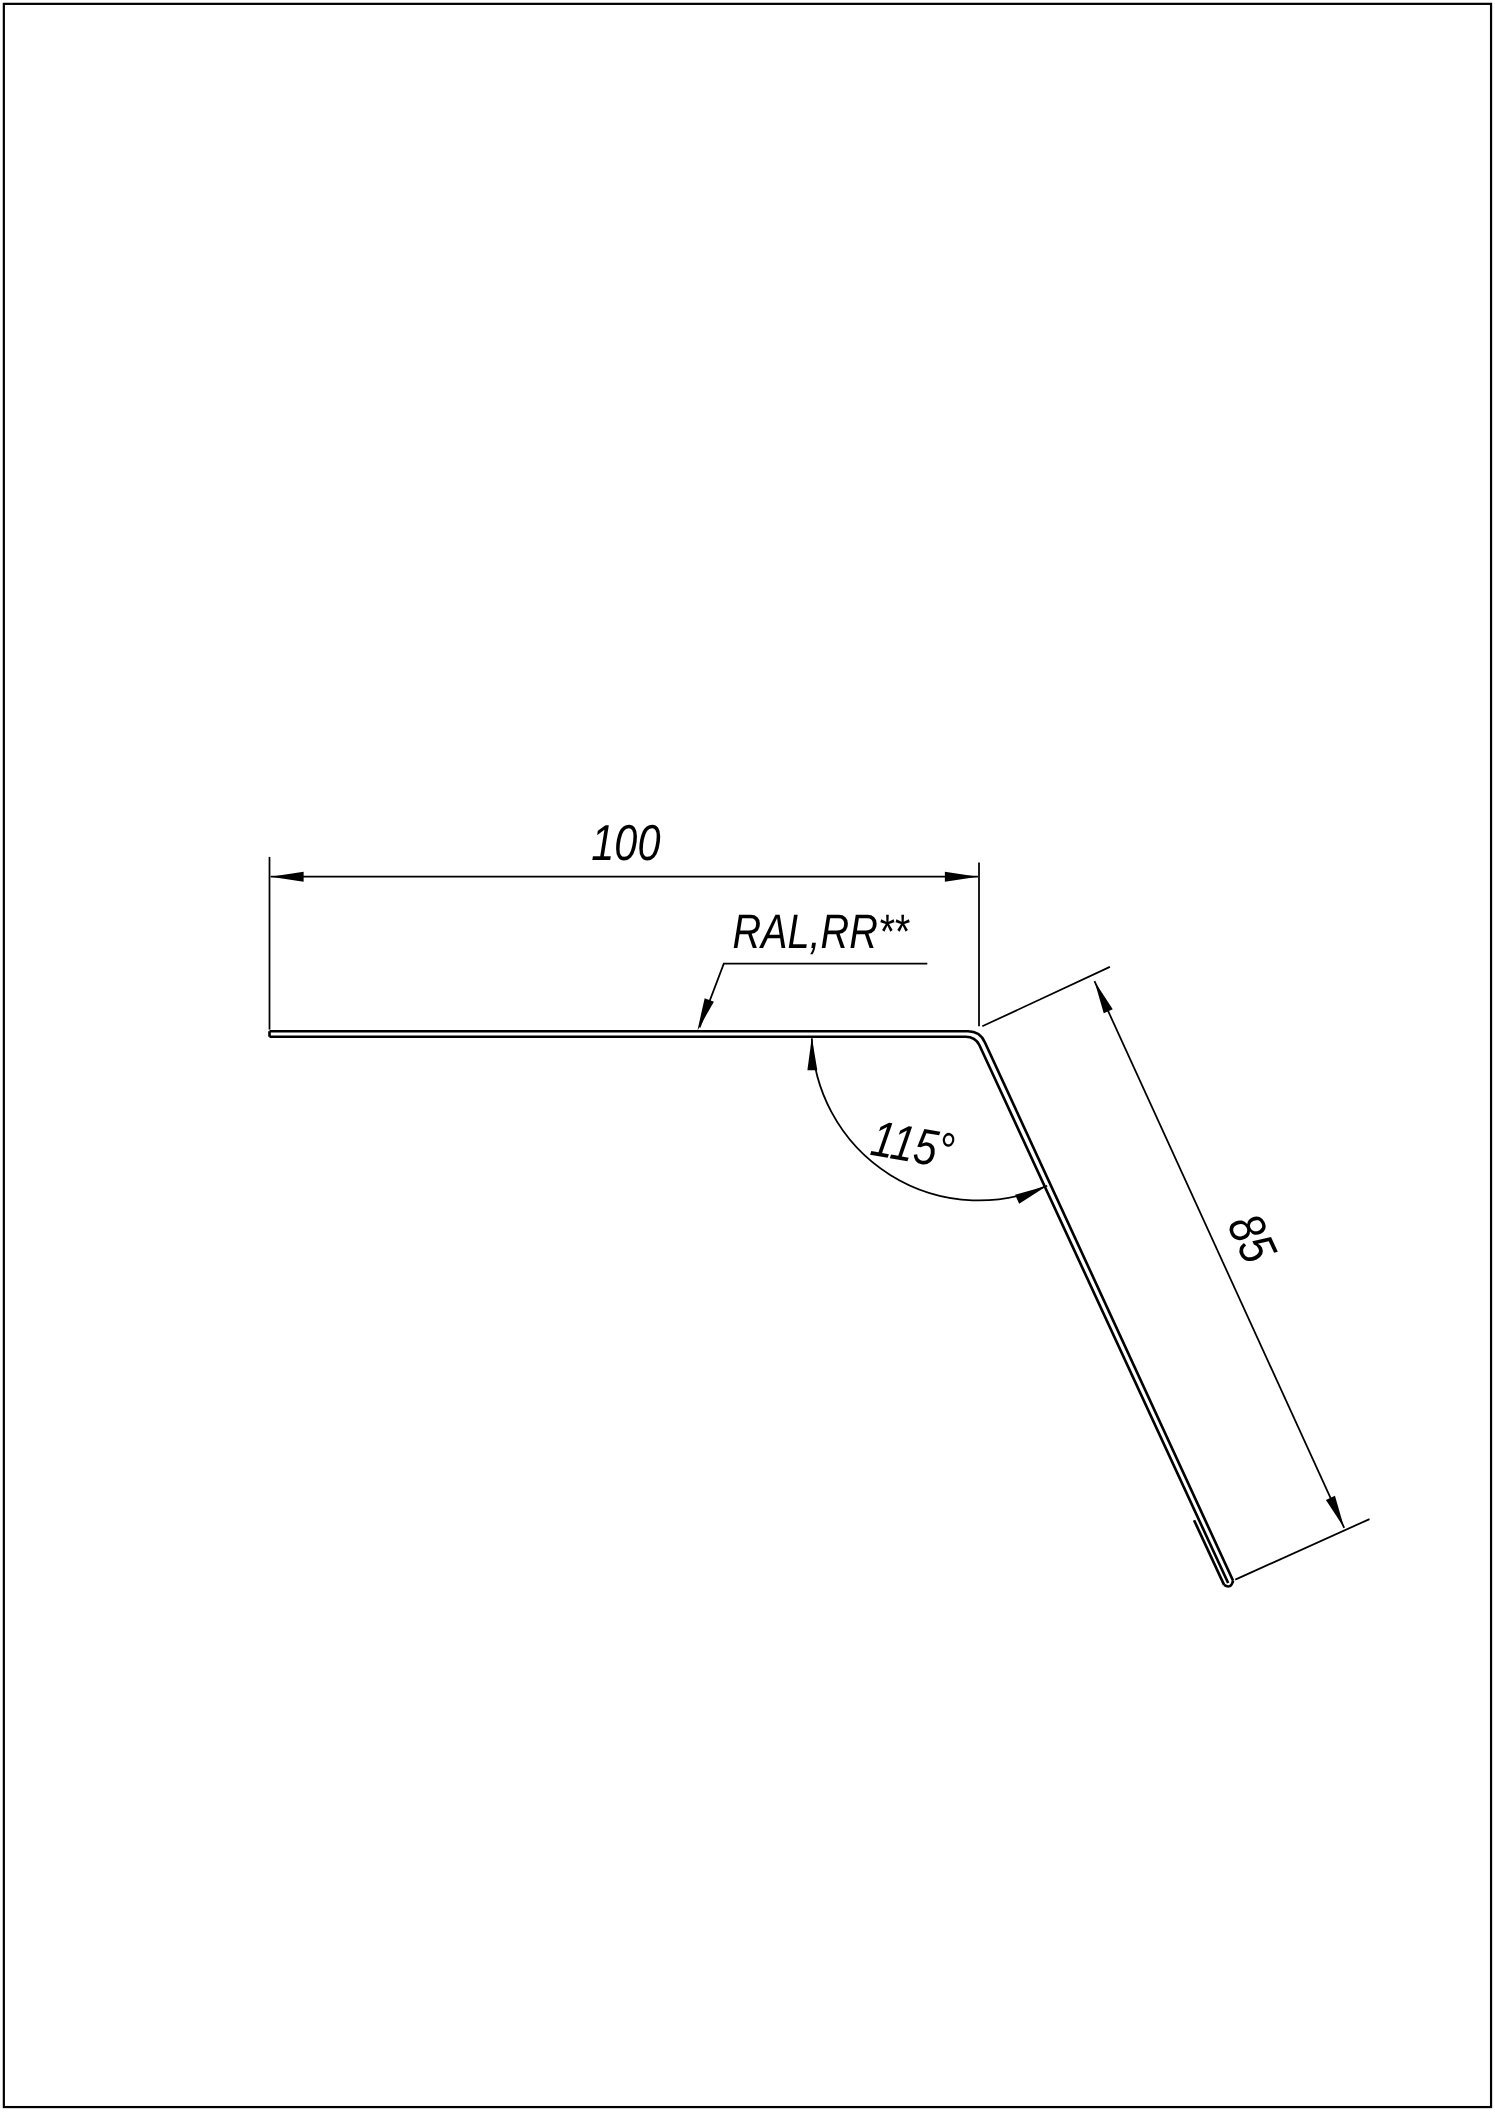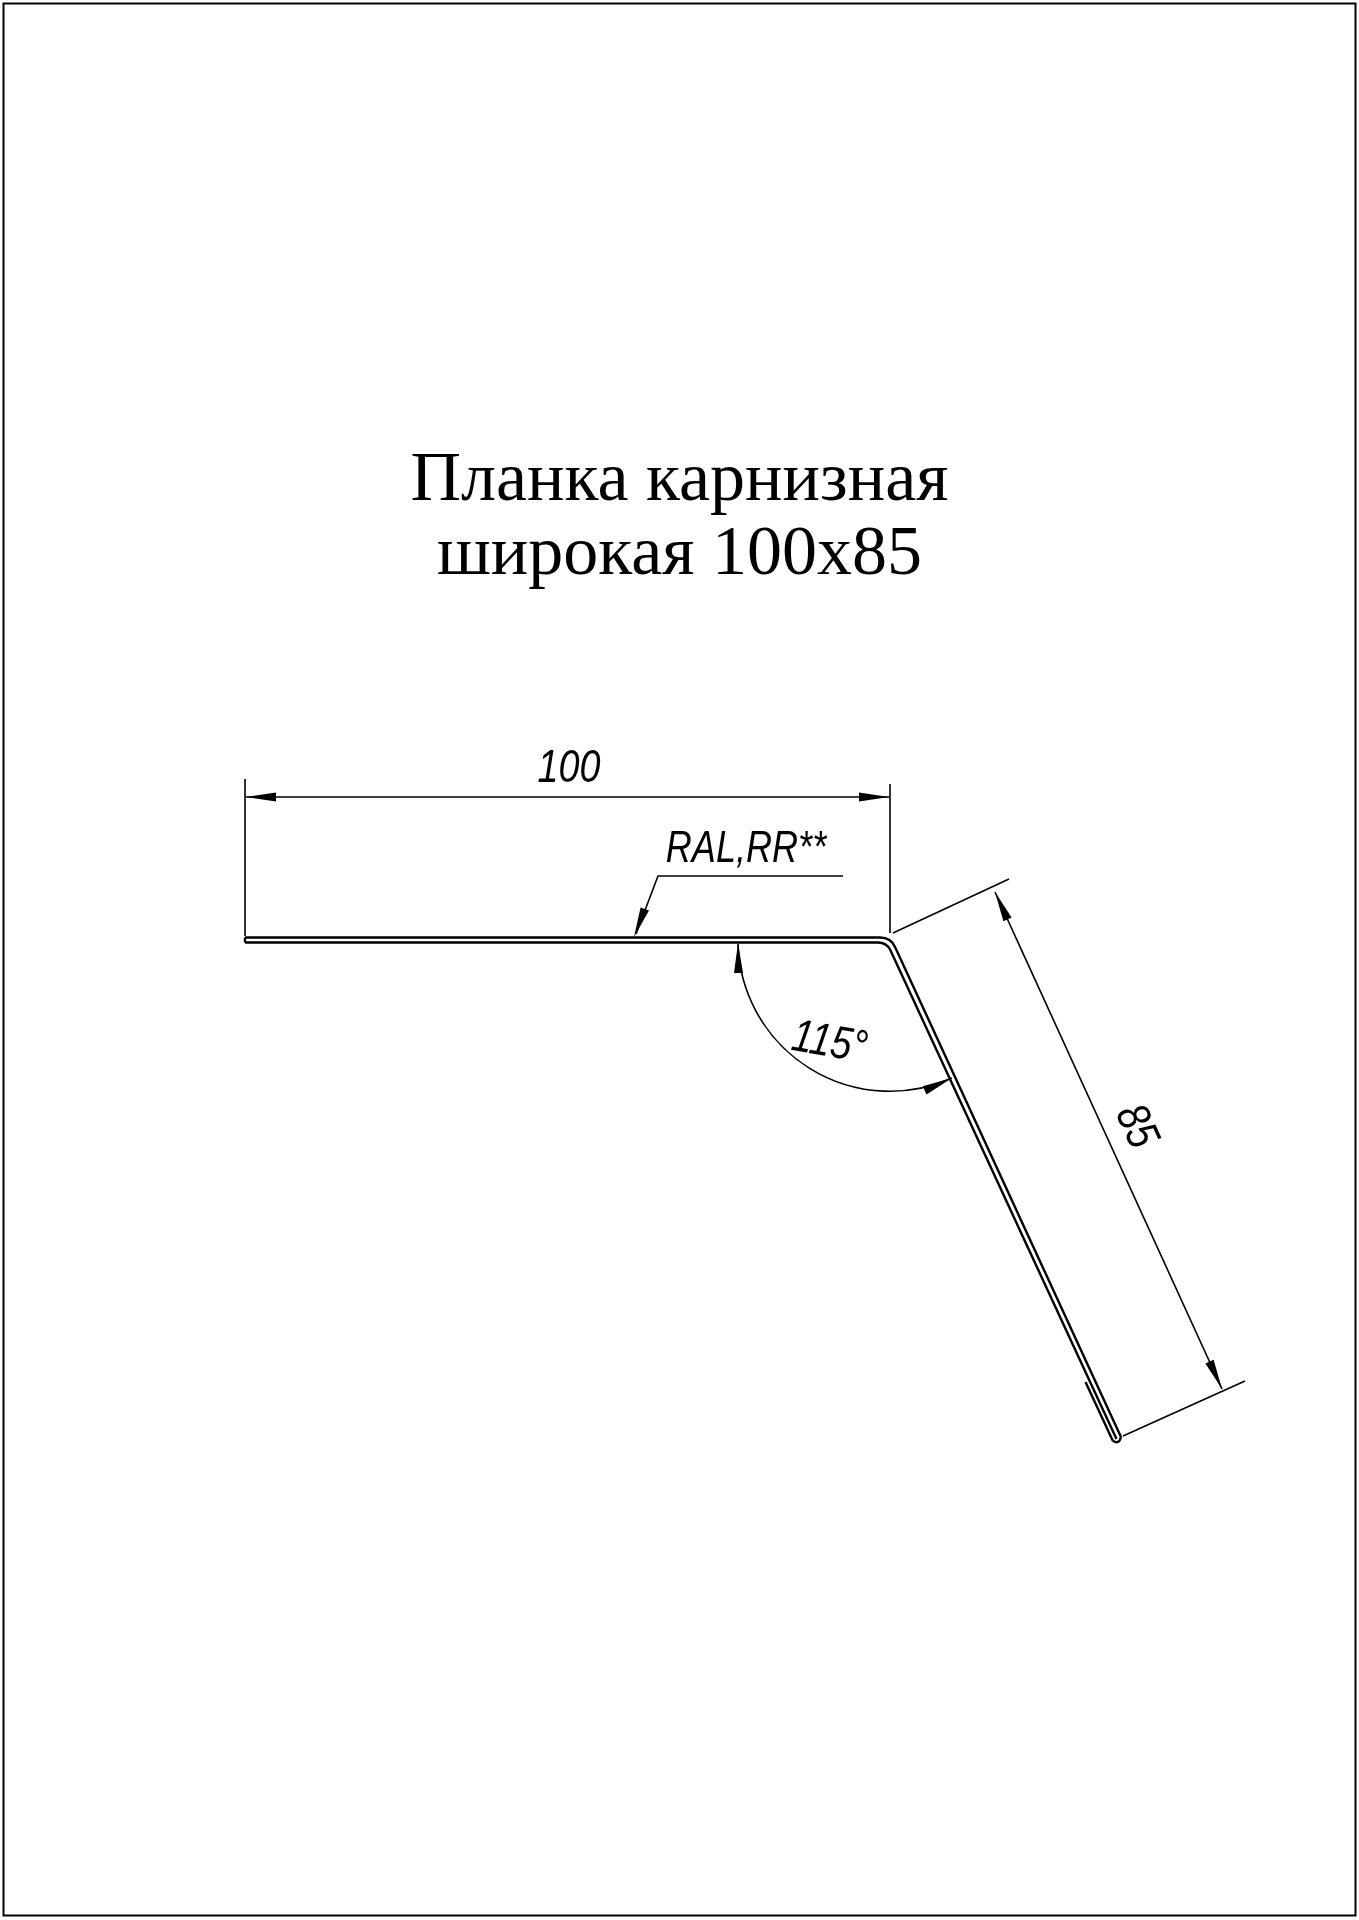--- a/index.html
+++ b/index.html
@@ -40,24 +40,20 @@
     font-family: "Liberation Sans", "DejaVu Sans", sans-serif;
     font-style: italic;
     fill: #000000;
   }
 </style>
 </head>
 <body>
 
 <div class="page">
 
-  <div class="title-block">
-    <div>Планка карнизная</div>
-    <div>широкая 100x85</div>
-  </div>
 
   <svg class="drawing" width="1359" height="1920" viewBox="0 0 1359 1920">
 
     <rect x="3.5" y="3.5" width="1352" height="1912" fill="none" stroke="#000000" stroke-width="2"></rect>
 
     <path class="thick" d="M 245 937.5 L 880 937.5 Q 891 937.5 895.3 947.5 L 1121 1437"></path>
 
     <path class="thick" d="M 245 942.5 L 878 942.5 Q 886.5 942.5 890.3 950 L 1116.5 1439.1"></path>
 
     <path class="thick" d="M 245 937.5 L 245 942.5"></path>

